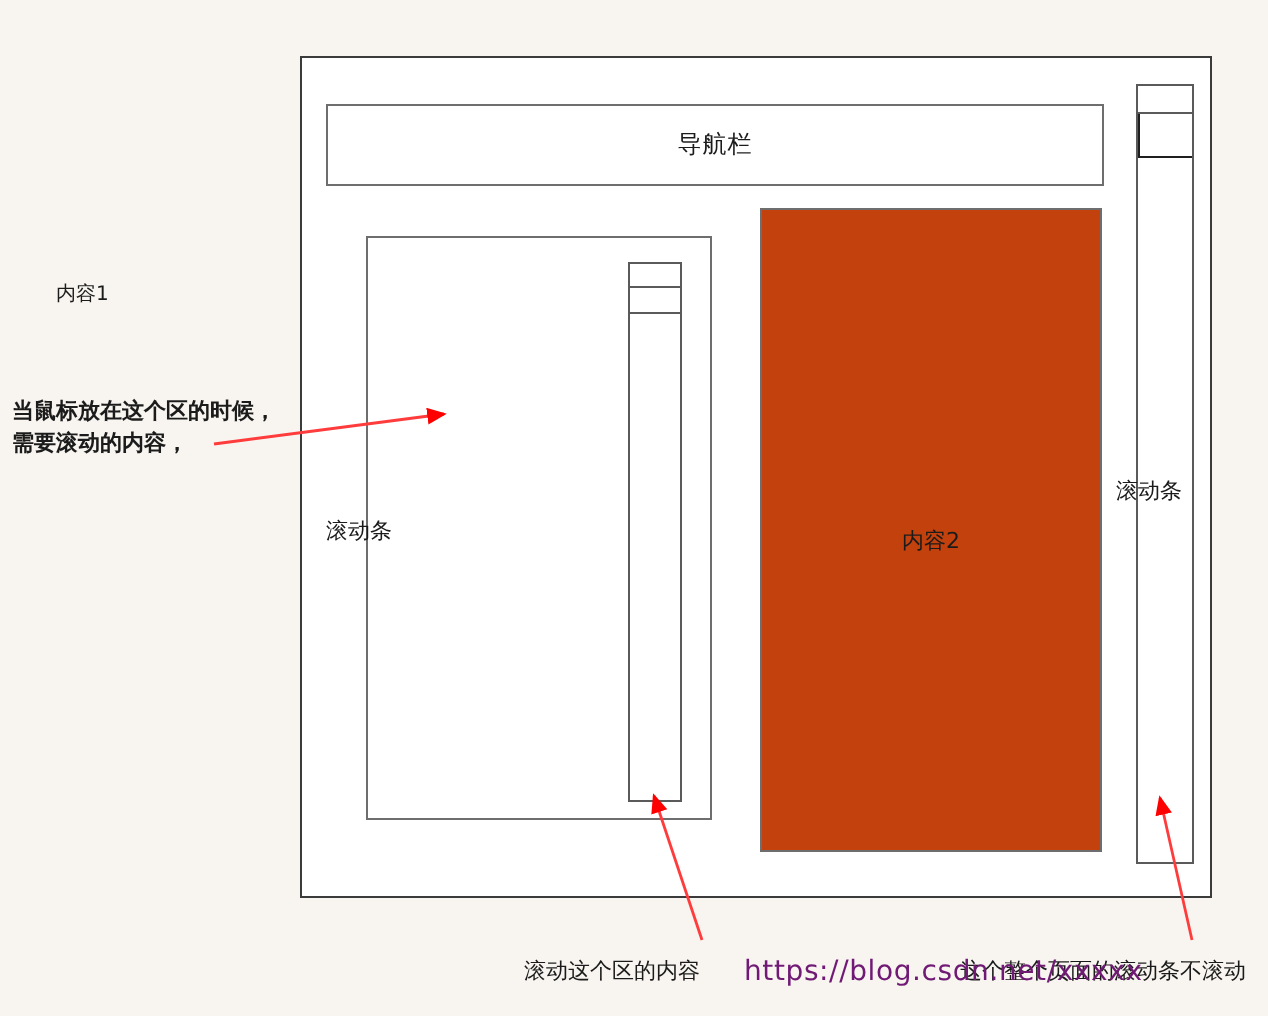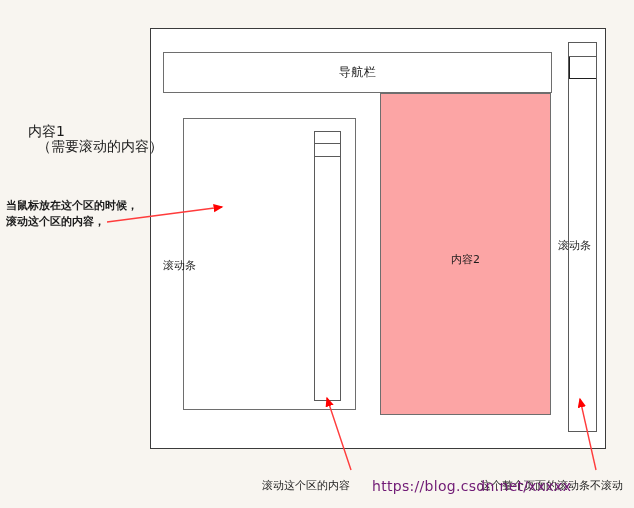--- a/index.html
+++ b/index.html
@@ -63,22 +63,22 @@
     left: 183px;
     top: 118px;
     width: 173px;
     height: 292px;
     border: 1.5px solid #6e6e6e;
     background: #ffffff;
   }
   .content1-label {
     position: absolute;
     left: 28px;
-    top: 124px;
-    font-size: 14px;
+    top: 140px;
+    font-size: 10px;
     color: #1b1b1b;
     line-height: 15px;
     white-space: nowrap;
   }
   .content1-label .line2 { padding-left: 9px; display: block; }
 
   
   .inner-scrollbar {
     position: absolute;
     left: 130px;
@@ -113,25 +113,25 @@
     left: 163px;
     top: 258px;
     font-size: 11px;
     color: #1b1b1b;
     white-space: nowrap;
   }
 
   
   .content2 {
     left: 380px;
-    top: 93px;
+    top: 104px;
     width: 171px;
     height: 322px;
     border: 1.5px solid #6e6e6e;
-    background: #fca5a5;
+    background: #c2410c;
   }
   .content2-label {
     position: absolute;
     left: 0; right: 0;
     top: 158px;
     text-align: center;
     font-size: 11px;
     color: #1b1b1b;
   }
 
@@ -219,37 +219,36 @@
   </div>
 
   <div class="box content1">
     <div class="inner-scrollbar">
       <div class="sb-button"></div>
       <div class="sb-thumb"></div>
     </div>
   </div>
   <div class="content1-label">
     <span>内容1</span>
-    <span class="line2">（需要滚动的内容）</span>
   </div>
   <div class="inner-scrollbar-label">滚动条</div>
 
   <div class="box content2">
     <div class="content2-label">内容2</div>
   </div>
 
   <div class="page-scrollbar">
     <div class="sb-button"></div>
     <div class="sb-thumb"></div>
   </div>
   <div class="page-scrollbar-label">滚动条</div>
 
   <div class="annotation note-left">
     <div>当鼠标放在这个区的时候，</div>
-    <div>滚动这个区的内容，</div>
+    <div>需要滚动的内容，</div>
   </div>
 
   <div class="annotation note-bot1">滚动这个区的内容</div>
 
   <div class="annotation note-bot2">这个整个页面的滚动条不滚动</div>
 
   <div class="watermark">https://blog.csdn.net/xxxxx</div>
 
   <svg class="arrow-layer" width="634" height="508" viewBox="0 0 634 508">
     <defs>

